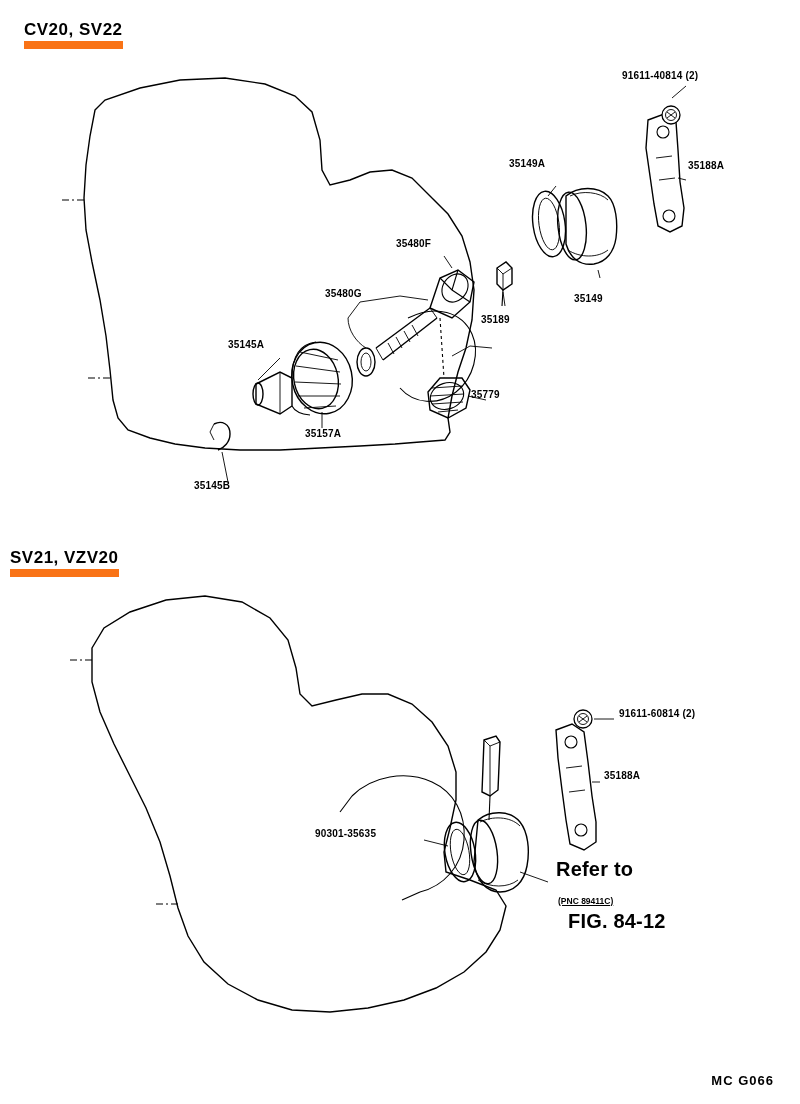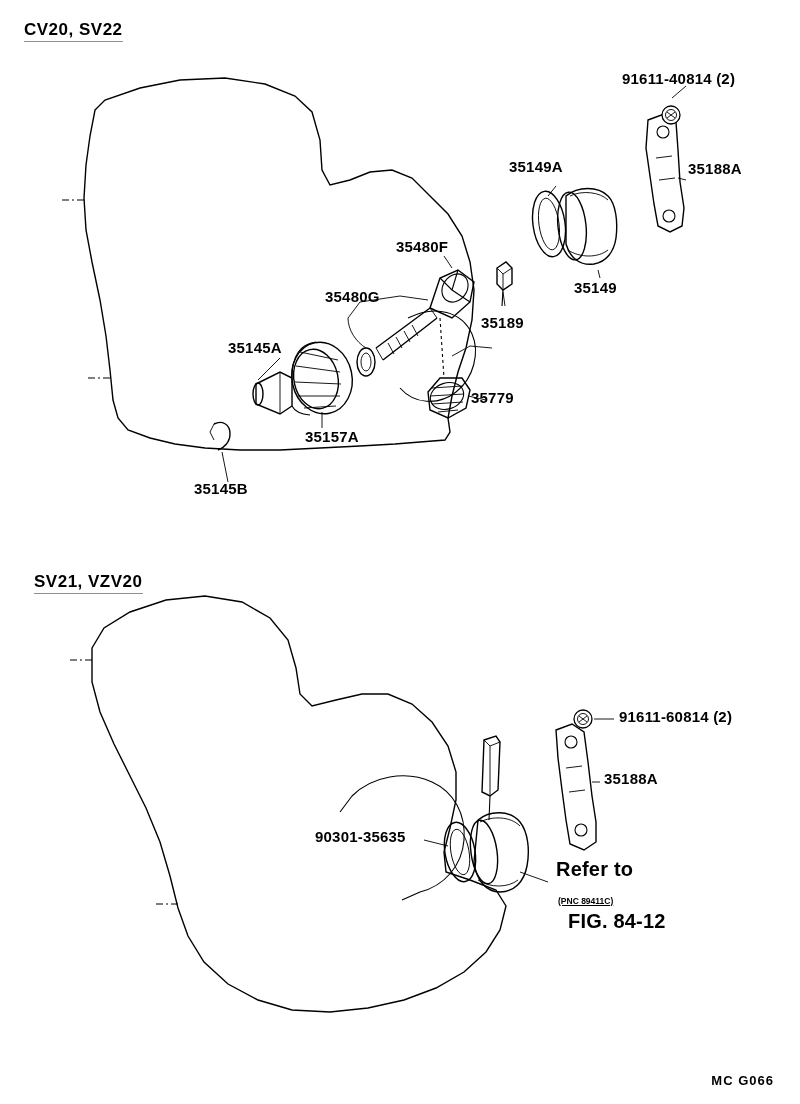--- a/index.html
+++ b/index.html
@@ -11,28 +11,28 @@
     position:relative;
     overflow:hidden;
   }
   .page{position:absolute;left:0;top:0;width:800px;height:1104px;}
 
   .section-title{
     position:absolute;
     font-size:17px;
     font-weight:700;
     letter-spacing:0.5px;
-    border-bottom:1px solid #f97316;
+    border-bottom:8px solid #f97316;
     padding-bottom:1px;
     white-space:nowrap;
   }
 
   .label{
     position:absolute;
-    font-size:15px;
+    font-size:10px;
     font-weight:600;
     letter-spacing:0.2px;
     white-space:nowrap;
   }
   .label.tiny{font-size:8.5px;font-weight:700;letter-spacing:0px;}
   .label.refer{font-size:20px;font-weight:700;line-height:15px;}
 
   .footer-code{
     position:absolute;
     right:26px;bottom:16px;
@@ -197,30 +197,30 @@
     <path class="ln-hair" d="M424,840 L448,846"></path>
     <path class="ln-hair" d="M548,882 L520,872"></path>
 
   </svg>
 
   <div class="section-title" style="left:24px;top:20px;">CV20, SV22</div>
 
   <div class="label" style="left:622px;top:70px;">91611-40814 (2)</div>
   <div class="label" style="left:688px;top:160px;">35188A</div>
   <div class="label" style="left:509px;top:158px;">35149A</div>
-  <div class="label" style="left:574px;top:279px;">35149</div>
+  <div class="label" style="left:574px;top:293px;">35149</div>
   <div class="label" style="left:396px;top:238px;">35480F</div>
   <div class="label" style="left:325px;top:288px;">35480G</div>
   <div class="label" style="left:481px;top:314px;">35189</div>
   <div class="label" style="left:228px;top:339px;">35145A</div>
   <div class="label" style="left:289px;top:428px;margin-left:16px;">35157A</div>
   <div class="label" style="left:194px;top:480px;">35145B</div>
   <div class="label" style="left:471px;top:389px;">35779</div>
 
-  <div class="section-title" style="left:34px;top:548px;margin-top:24px;">SV21, VZV20</div>
+  <div class="section-title" style="left:10px;top:548px;">SV21, VZV20</div>
 
   <div class="label" style="left:619px;top:708px;">91611-60814 (2)</div>
   <div class="label" style="left:604px;top:770px;">35188A</div>
   <div class="label" style="left:315px;top:828px;">90301-35635</div>
 
   <div class="label refer" style="left:556px;top:862px;">Refer to</div>
   <div class="label refer" style="left:568px;top:878px;margin-top:36px;">FIG. 84-12</div>
   <div class="label tiny" style="left:558px;top:896px;text-decoration:underline;">(PNC 89411C)</div>
 
   <div class="footer-code">MC G066</div>

